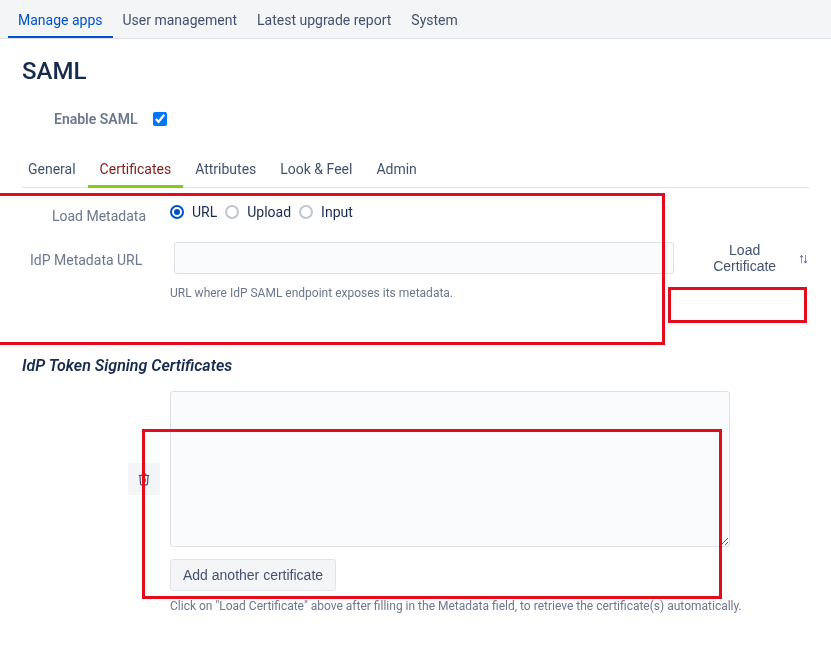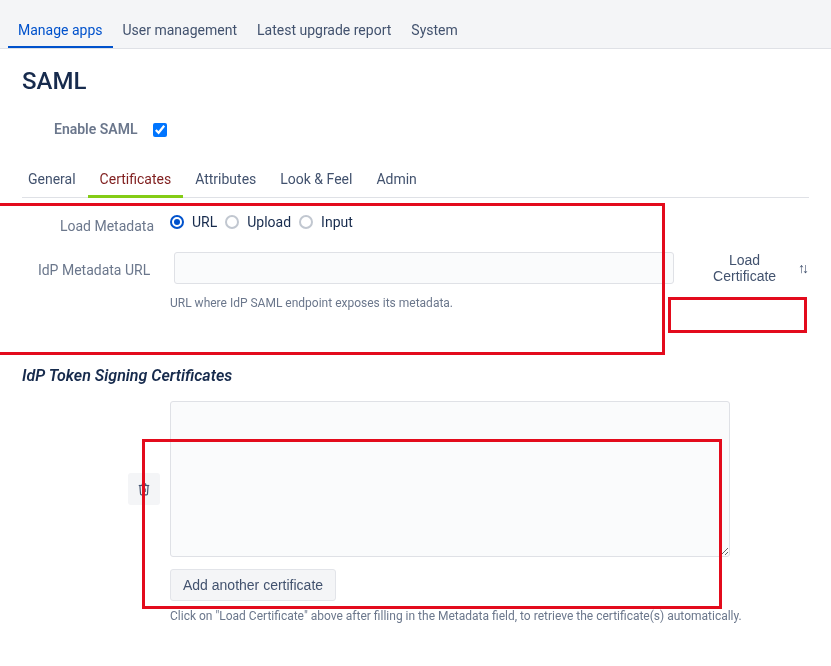--- a/index.html
+++ b/index.html
@@ -12,42 +12,42 @@
       height: 666px;
       overflow: hidden;
     }
     .top-nav {
       display: flex;
       border-bottom: 1px solid #DFE1E6;
       background: #F4F5F7;
       padding: 0 8px;
     }
     .top-nav-item {
-      padding: 22px 10px 8px 10px;
+      padding: 12px 10px 8px 10px;
       font-size: 14px;
       color: #42526E;
       cursor: pointer;
       border-bottom: 2px solid transparent;
     }
     .top-nav-item.active {
       color: #0052CC;
       border-bottom: 2px solid #0052CC;
     }
     .content {
       padding: 18px 22px 0 22px;
     }
     h1.page-title {
       font-size: 24px;
       font-weight: 500;
       color: #172B4D;
       margin-bottom: 26px;
     }
     .enable-row {
       display: flex;
-      align-items: flex-end;
+      align-items: center;
       gap: 16px;
       margin-bottom: 26px;
       margin-left: 32px;
     }
     .enable-label {
       font-weight: 600;
       color: #6B778C;
       font-size: 14px;
     }
     .checkbox { width: 14px; height: 14px; }
@@ -79,21 +79,21 @@
     .main-area { position: relative; }
     .form-section { padding-top: 16px; }
     .form-row {
       display: flex;
       align-items: flex-start;
       margin-bottom: 4px;
     }
     .form-label {
       width: 148px;
       text-align: right;
-      padding-right: 16px;
+      padding-right: 24px;
       color: #6B778C;
       font-size: 14px;
       padding-top: 4px;
     }
     .form-field { flex: 0 0 500px; }
     .radio-group { display: flex; flex-direction: row; gap: 8px; }
     .radio-item { display: flex; align-items: center; gap: 8px; cursor: pointer; }
     .radio-circle {
       width: 14px; height: 14px; border: 2px solid #C1C7D0; border-radius: 50%;
       display: inline-flex; align-items: center; justify-content: center;

